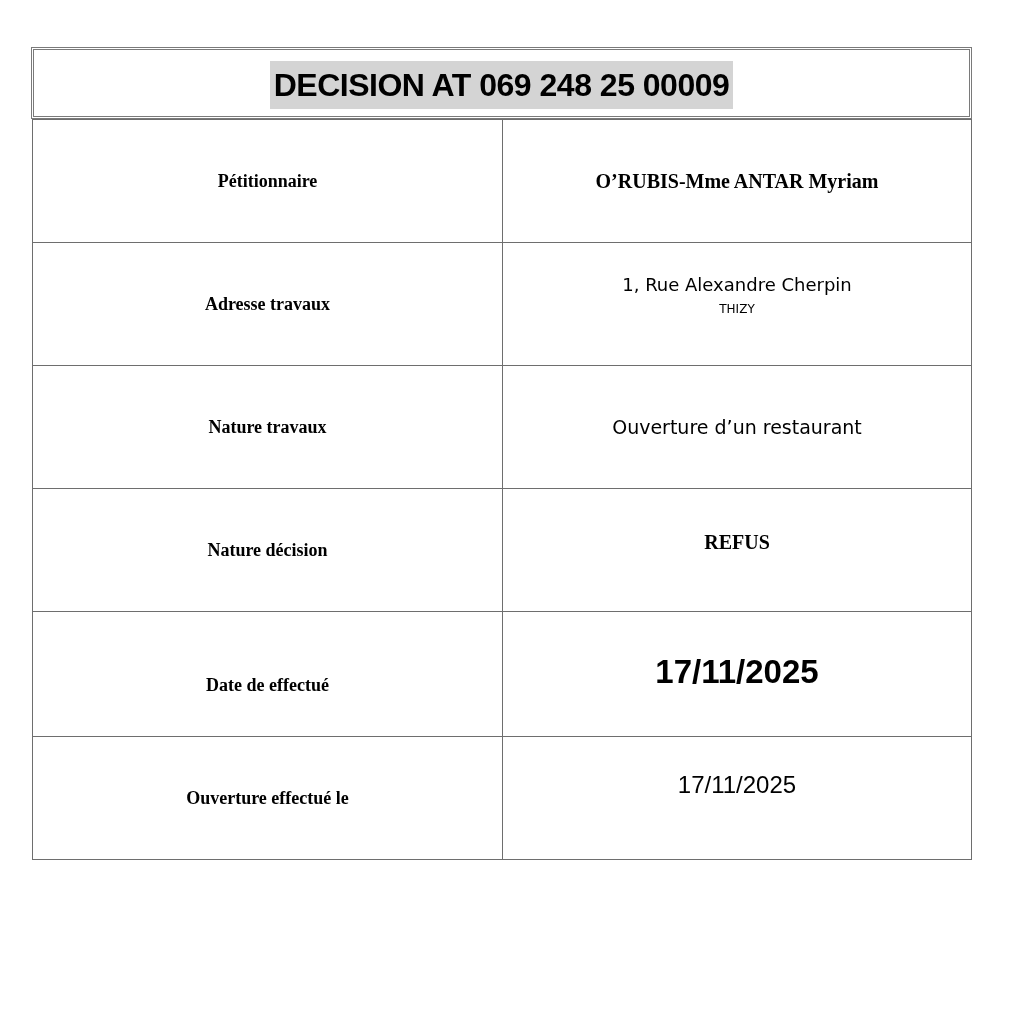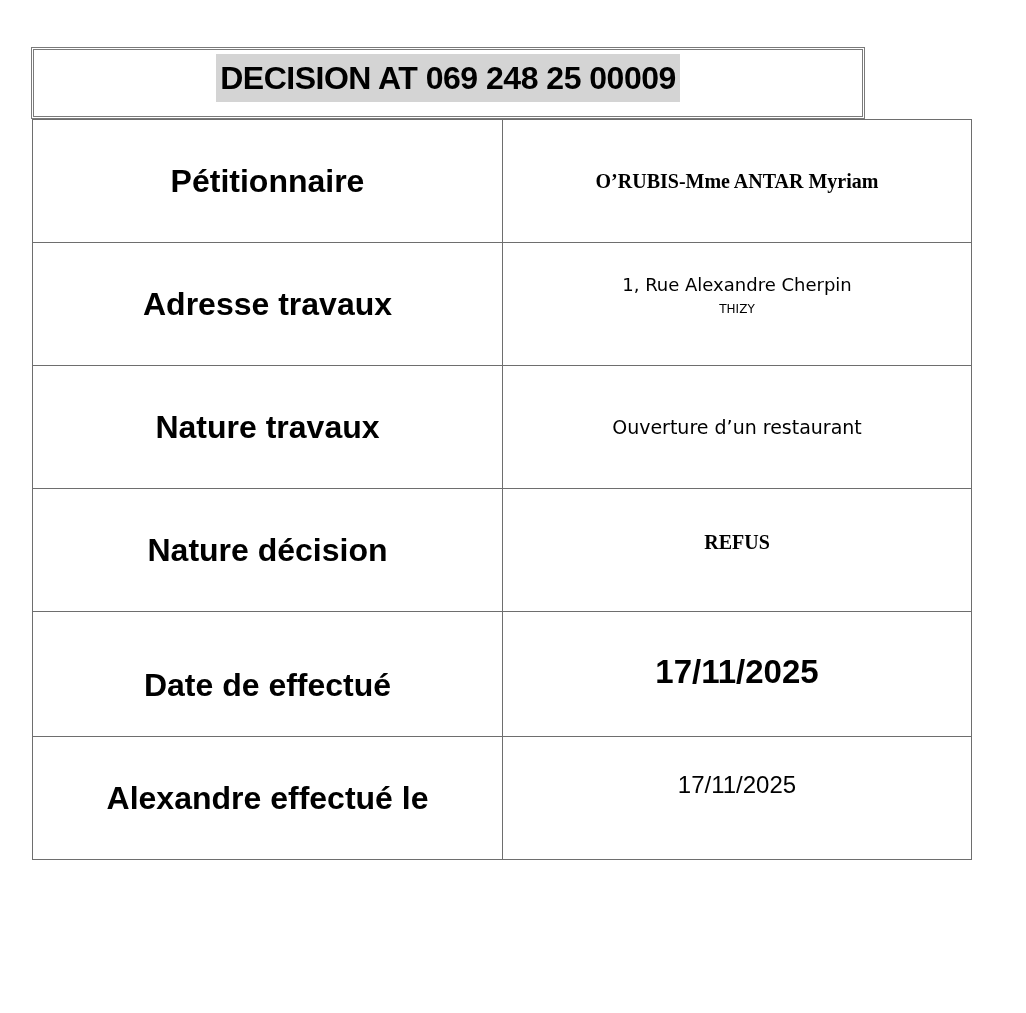--- a/index.html
+++ b/index.html
@@ -12,27 +12,27 @@
     }
     body {
       position: relative;
       font-family: "DejaVu Sans", sans-serif;
       color: #000;
     }
     .title-box {
       position: absolute;
       left: 31px;
       top: 47px;
-      width: 834px;
+      width: 941px;
       height: 72px;
       box-sizing: border-box;
       border: 3px double #7a7a7a;
       display: flex;
       justify-content: center;
-      align-items: flex-start;
+      align-items: center;
     }
     .title-text {
       margin-top: 4px;
       background: #d4d4d4;
       font-family: "Liberation Sans", sans-serif;
       font-weight: bold;
       font-size: 32px;
       line-height: 48px;
       padding: 0 4px;
       letter-spacing: -0.5px;
@@ -47,23 +47,23 @@
     }
     .table td {
       border: 1px solid #6e6e6e;
       height: 122px;
       padding: 0;
       text-align: center;
       vertical-align: middle;
     }
     .table td.label {
       width: 469px;
-      font-family: Liberation Sans, sans-serif;
+      font-family: Liberation Serif, serif;
       font-weight: bold;
-      font-size: 32px;
+      font-size: 18px;
     }
     .table td.value {
       font-family: "DejaVu Sans", sans-serif;
       font-size: 19px;
     }
     .row-short td { height: 102px; }
     .v-top { vertical-align: top !important; }
     .v-top .inner { padding-top: 32px; }
     .bold-val {
       font-family: Liberation Serif, serif;
@@ -115,19 +115,19 @@
       <span class="bold-val" style="position:relative;top:-8px;">REFUS</span>
     </td>
   </tr>
   <tr class="row-short">
     <td class="label label-low">Date de effectué</td>
     <td class="value">
       <span class="big-date" style="position:relative;top:-2px;">17/11/2025</span>
     </td>
   </tr>
   <tr>
-    <td class="label">Alexandre effectué le</td>
+    <td class="label">Ouverture effectué le</td>
     <td class="value v-top">
       <div class="inner" style="font-family:'Liberation Sans',sans-serif;font-size:24px;padding-top:34px;">17/11/2025</div>
     </td>
   </tr>
 </tbody>
   </table>
 
 </body></html>

